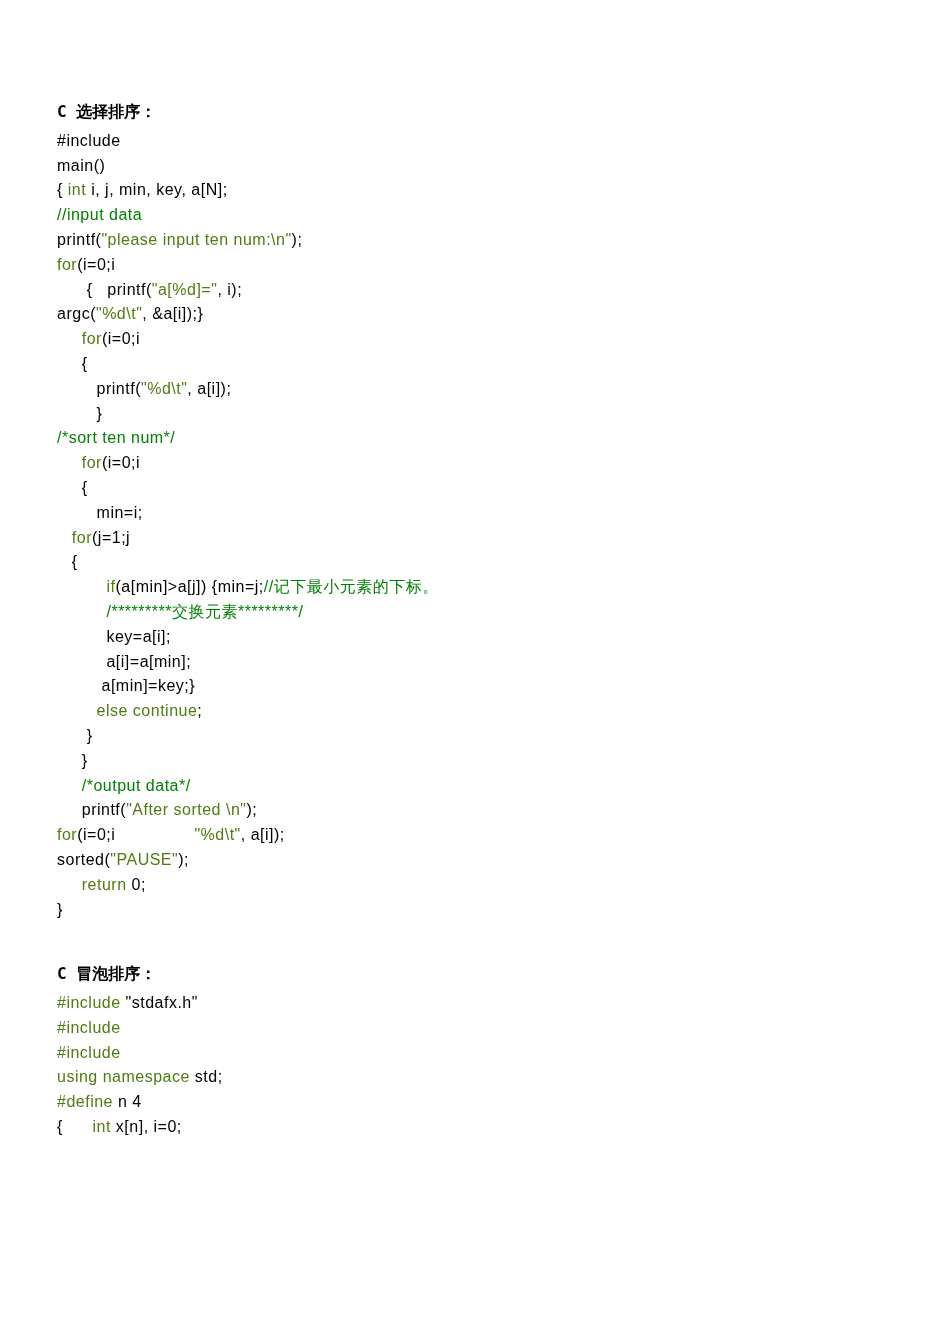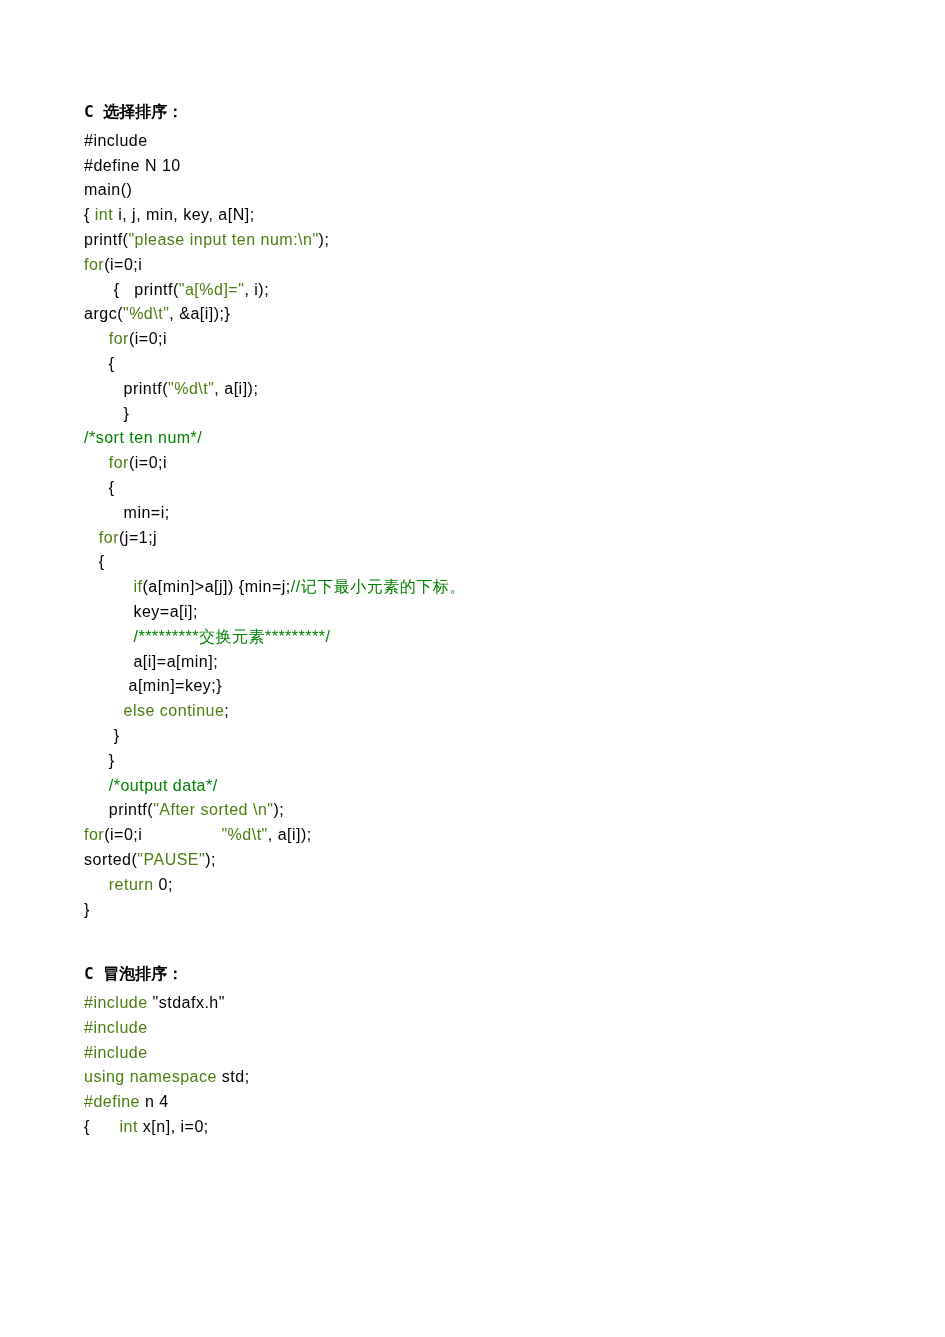--- a/index.html
+++ b/index.html
@@ -8,21 +8,21 @@
     background: #fff;
     font-family: "SimSun", "NSimSun", Consolas, monospace;
     font-size: 16px;
     line-height: 1.55;
     color: #000;
   }
   .page {
     width: 945px;
     min-height: 1337px;
     box-sizing: border-box;
-    padding: 100px 120px 80px 84px;
+    padding: 100px 120px 80px 57px;
   }
   .heading {
     font-weight: bold;
     color: #000;
     margin-bottom: 4px;
   }
   .code-line {
     white-space: pre;
     font-family: Liberation Sans, sans-serif;
     letter-spacing: 0.5px;
@@ -35,40 +35,40 @@
   .blk  { color: #000; }      
 </style>
 </head>
 <body>
 
 <div class="page">
 
   <div class="heading">C 选择排序：</div>
   <div id="sec1">
       <div class="code-line"><span class="blk">#include</span></div>
-      <div class="code-line"><span class="blk">#define N 10</span></div>
       <div class="code-line"><span class="blk">main()</span></div>
       <div class="code-line"><span class="blk">{ </span><span class="kw">int </span><span class="blk">i, j, min, key, a[N];</span></div>
+      <div class="code-line"><span class="gr">//input data</span></div>
       <div class="code-line"><span class="blk">printf(</span><span class="kw">"please input ten num:\n"</span><span class="blk">);</span></div>
       <div class="code-line"><span class="kw">for</span><span class="blk">(i=0;i</span></div>
       <div class="code-line"><span class="blk">      {   printf(</span><span class="kw">"a[%d]="</span><span class="blk">, i);</span></div>
       <div class="code-line"><span class="blk">argc(</span><span class="kw">"%d\t"</span><span class="blk">, &amp;a[i]);}</span></div>
       <div class="code-line"><span class="blk">     </span><span class="kw">for</span><span class="blk">(i=0;i</span></div>
       <div class="code-line"><span class="blk">     {</span></div>
       <div class="code-line"><span class="blk">        printf(</span><span class="kw">"%d\t"</span><span class="blk">, a[i]);</span></div>
       <div class="code-line"><span class="blk">        }</span></div>
       <div class="code-line"><span class="gr">/*sort ten num*/</span></div>
       <div class="code-line"><span class="blk">     </span><span class="kw">for</span><span class="blk">(i=0;i</span></div>
       <div class="code-line"><span class="blk">     {</span></div>
       <div class="code-line"><span class="blk">        min=i;</span></div>
       <div class="code-line"><span class="blk">   </span><span class="kw">for</span><span class="blk">(j=1;j</span></div>
       <div class="code-line"><span class="blk">   {</span></div>
       <div class="code-line"><span class="blk">          </span><span class="kw">if</span><span class="blk">(a[min]&gt;a[j]) {min=j;</span><span class="gr">//记下最小元素的下标。</span></div>
+      <div class="code-line"><span class="blk">          </span><span class="gr">/*********交换元素*********/</span></div>
       <div class="code-line"><span class="blk">          key=a[i];</span></div>
-      <div class="code-line"><span class="blk">          </span><span class="gr">/*********交换元素*********/</span></div>
       <div class="code-line"><span class="blk">          a[i]=a[min];</span></div>
       <div class="code-line"><span class="blk">         a[min]=key;}</span></div>
       <div class="code-line"><span class="blk">        </span><span class="kw">else continue</span><span class="blk">;</span></div>
       <div class="code-line"><span class="blk">      }</span></div>
       <div class="code-line"><span class="blk">     }</span></div>
       <div class="code-line"><span class="blk">     </span><span class="gr">/*output data*/</span></div>
       <div class="code-line"><span class="blk">     printf(</span><span class="kw">"After sorted \n"</span><span class="blk">);</span></div>
       <div class="code-line"><span class="kw">for</span><span class="blk">(i=0;i                </span><span class="kw">"%d\t"</span><span class="blk">, a[i]);</span></div>
       <div class="code-line"><span class="blk">sorted(</span><span class="kw">"PAUSE"</span><span class="blk">);</span></div>
       <div class="code-line"><span class="blk">     </span><span class="kw">return </span><span class="blk">0;</span></div>

